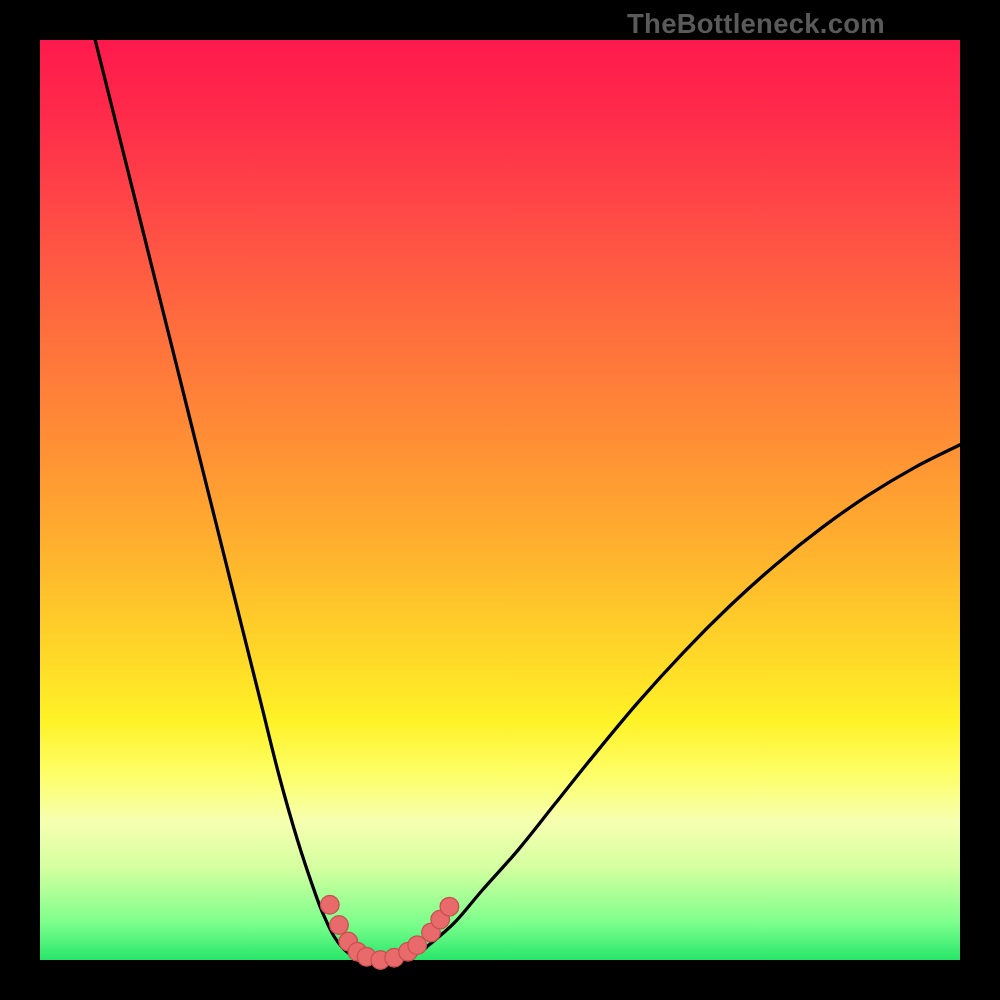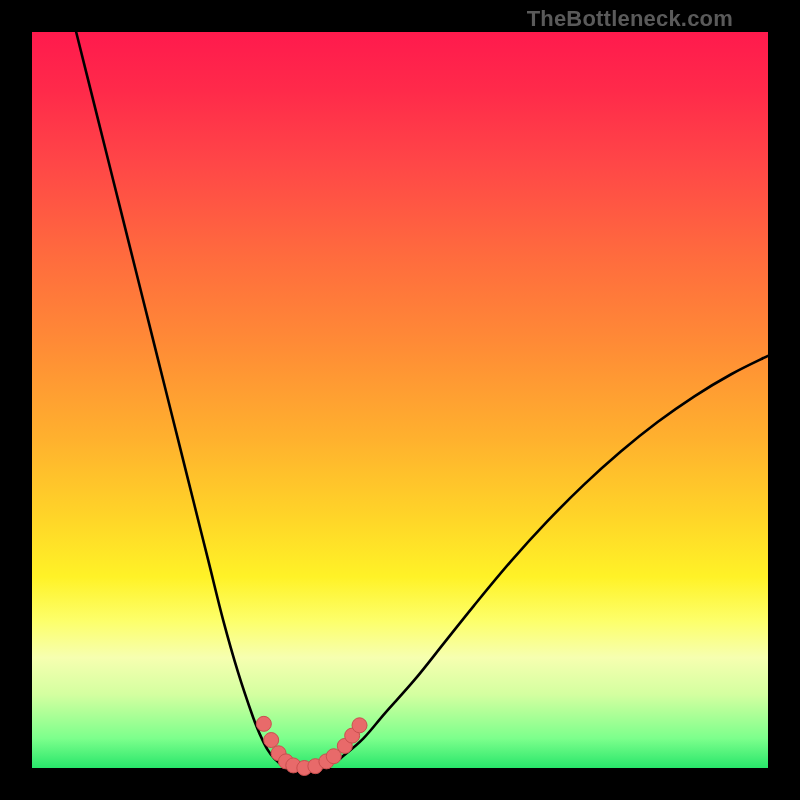--- a/index.html
+++ b/index.html
@@ -11,21 +11,20 @@
     overflow: hidden;
     font-family: Arial, Helvetica, sans-serif;
   }
   .frame {
     position: absolute;
     left: 0;
     top: 0;
     width: 720px;
     height: 800px;
     background: #000;
-    padding-left: 25px;
   }
   .plot {
     position: absolute;
     left: 32px;
     top: 32px;
     width: 736px;
     height: 736px;
     
     background: linear-gradient(to bottom,
       #ff1a4d 0%,

